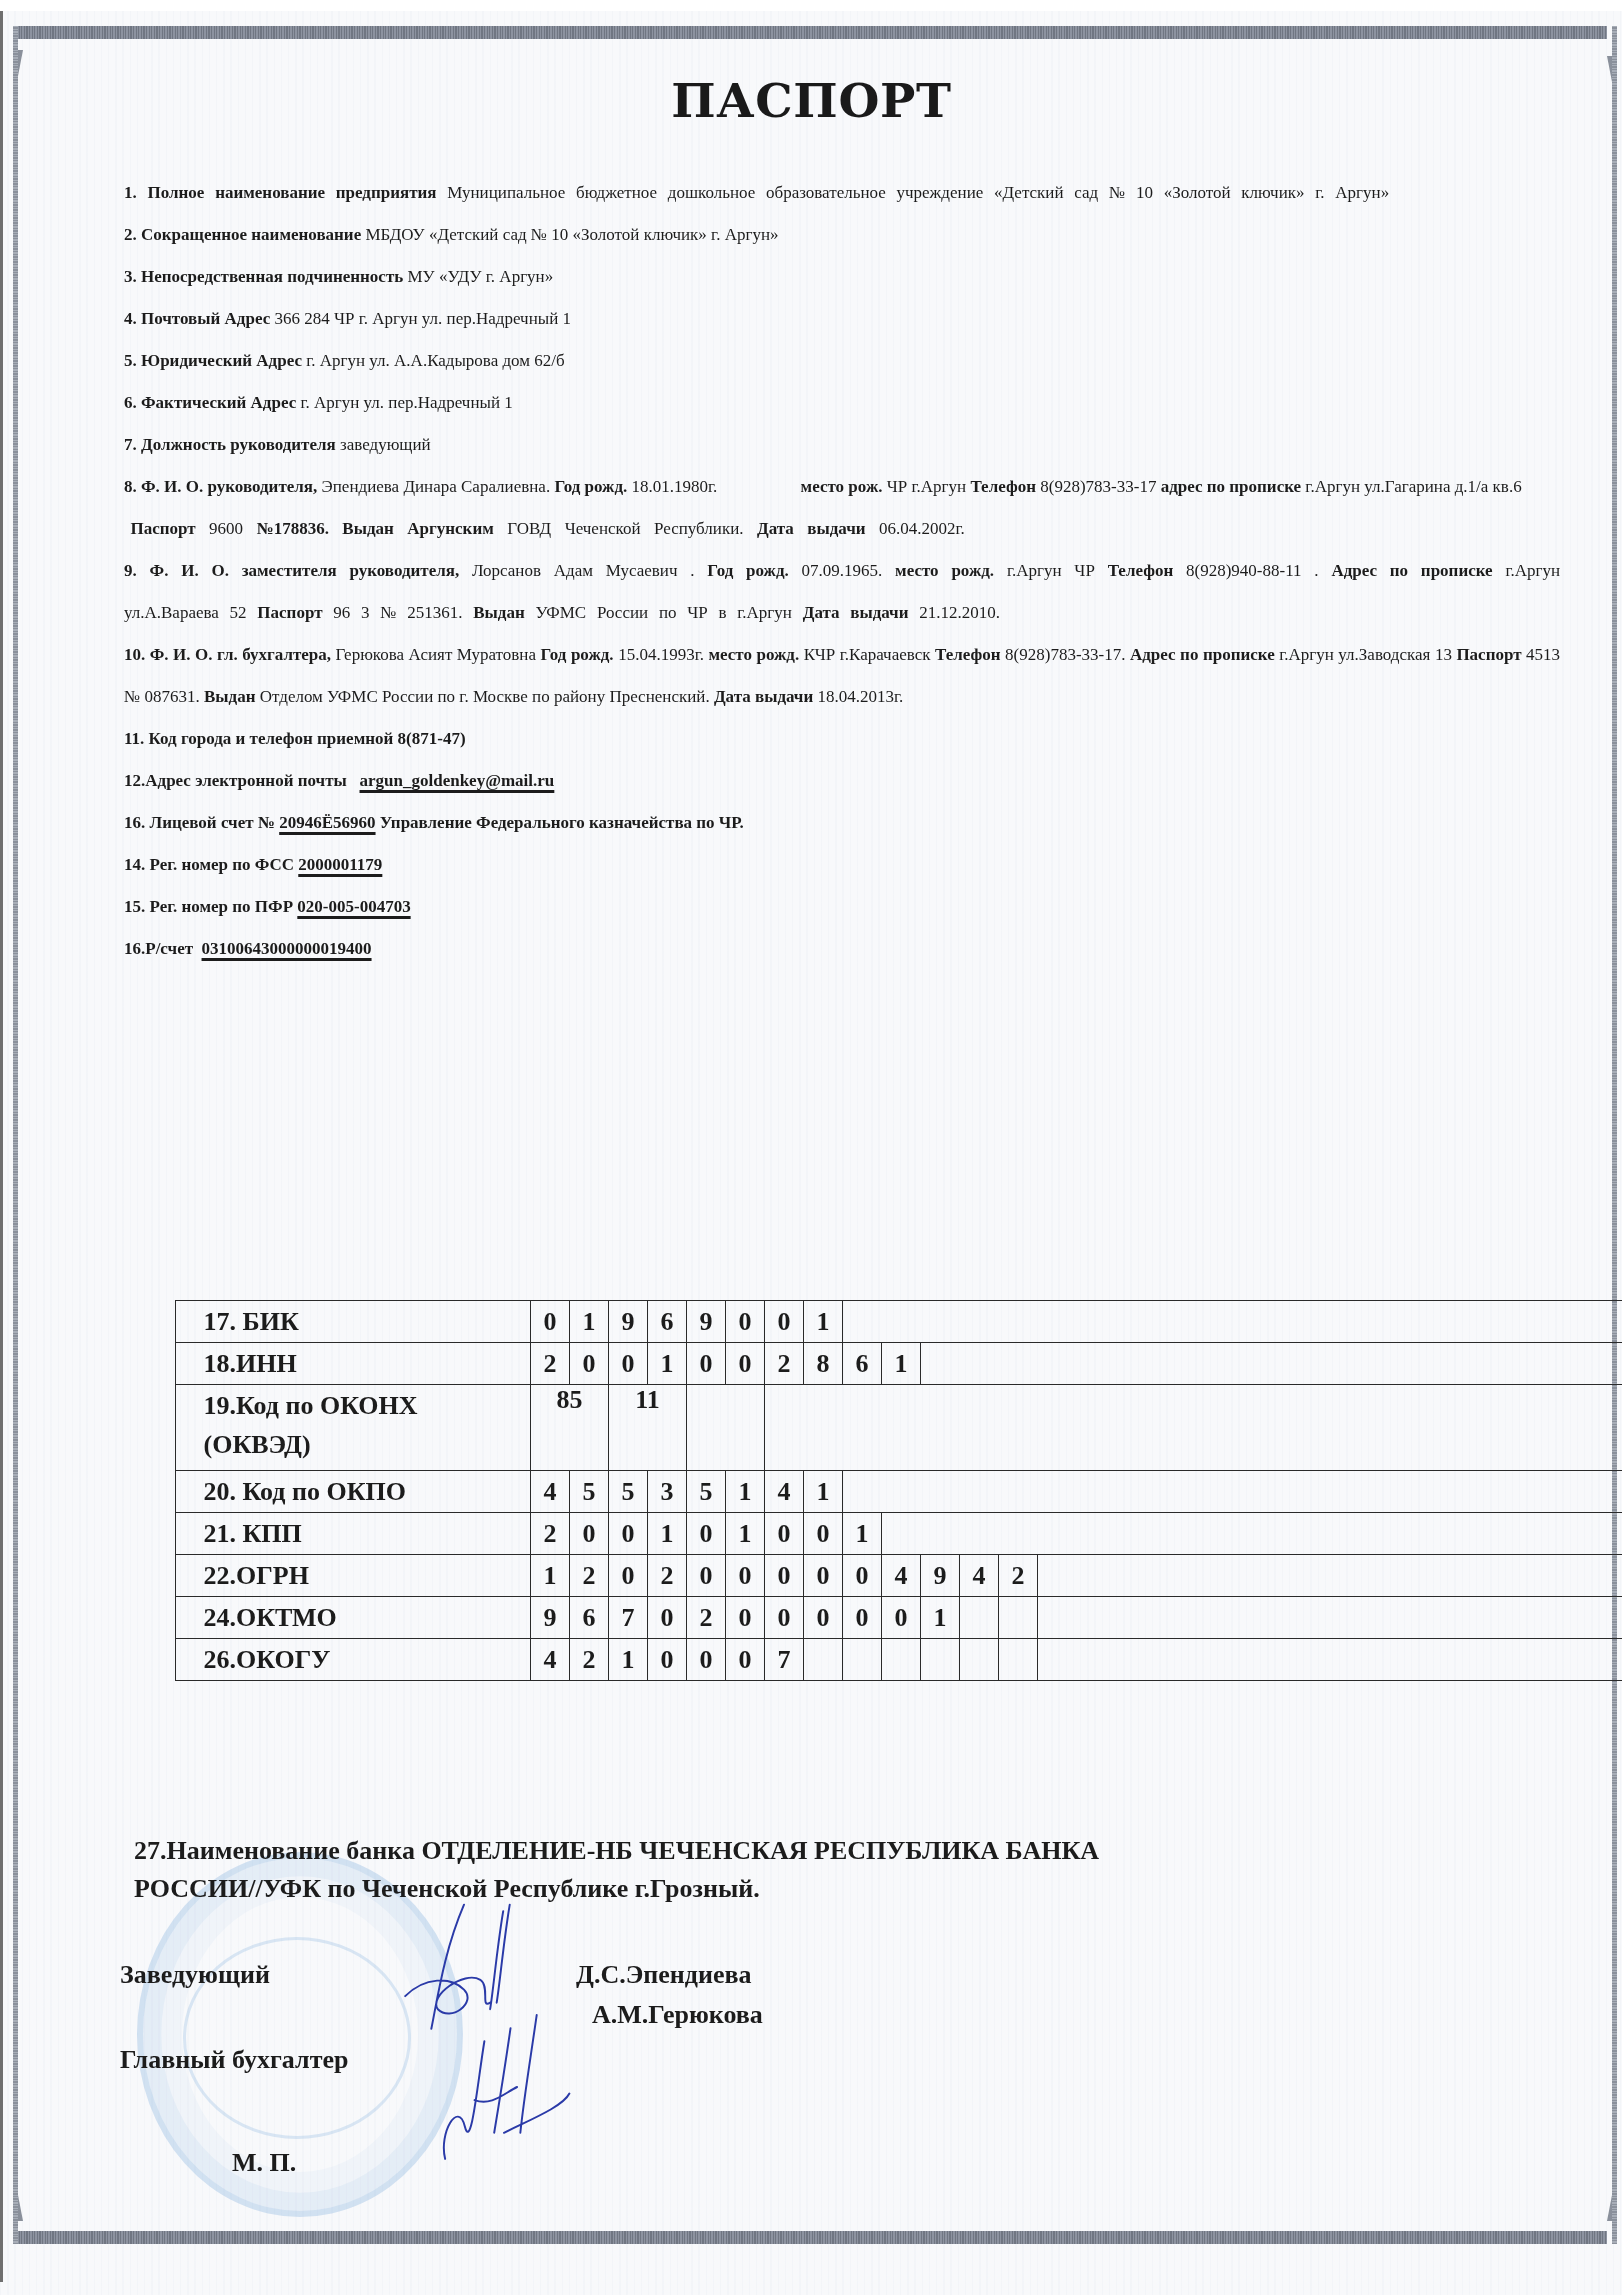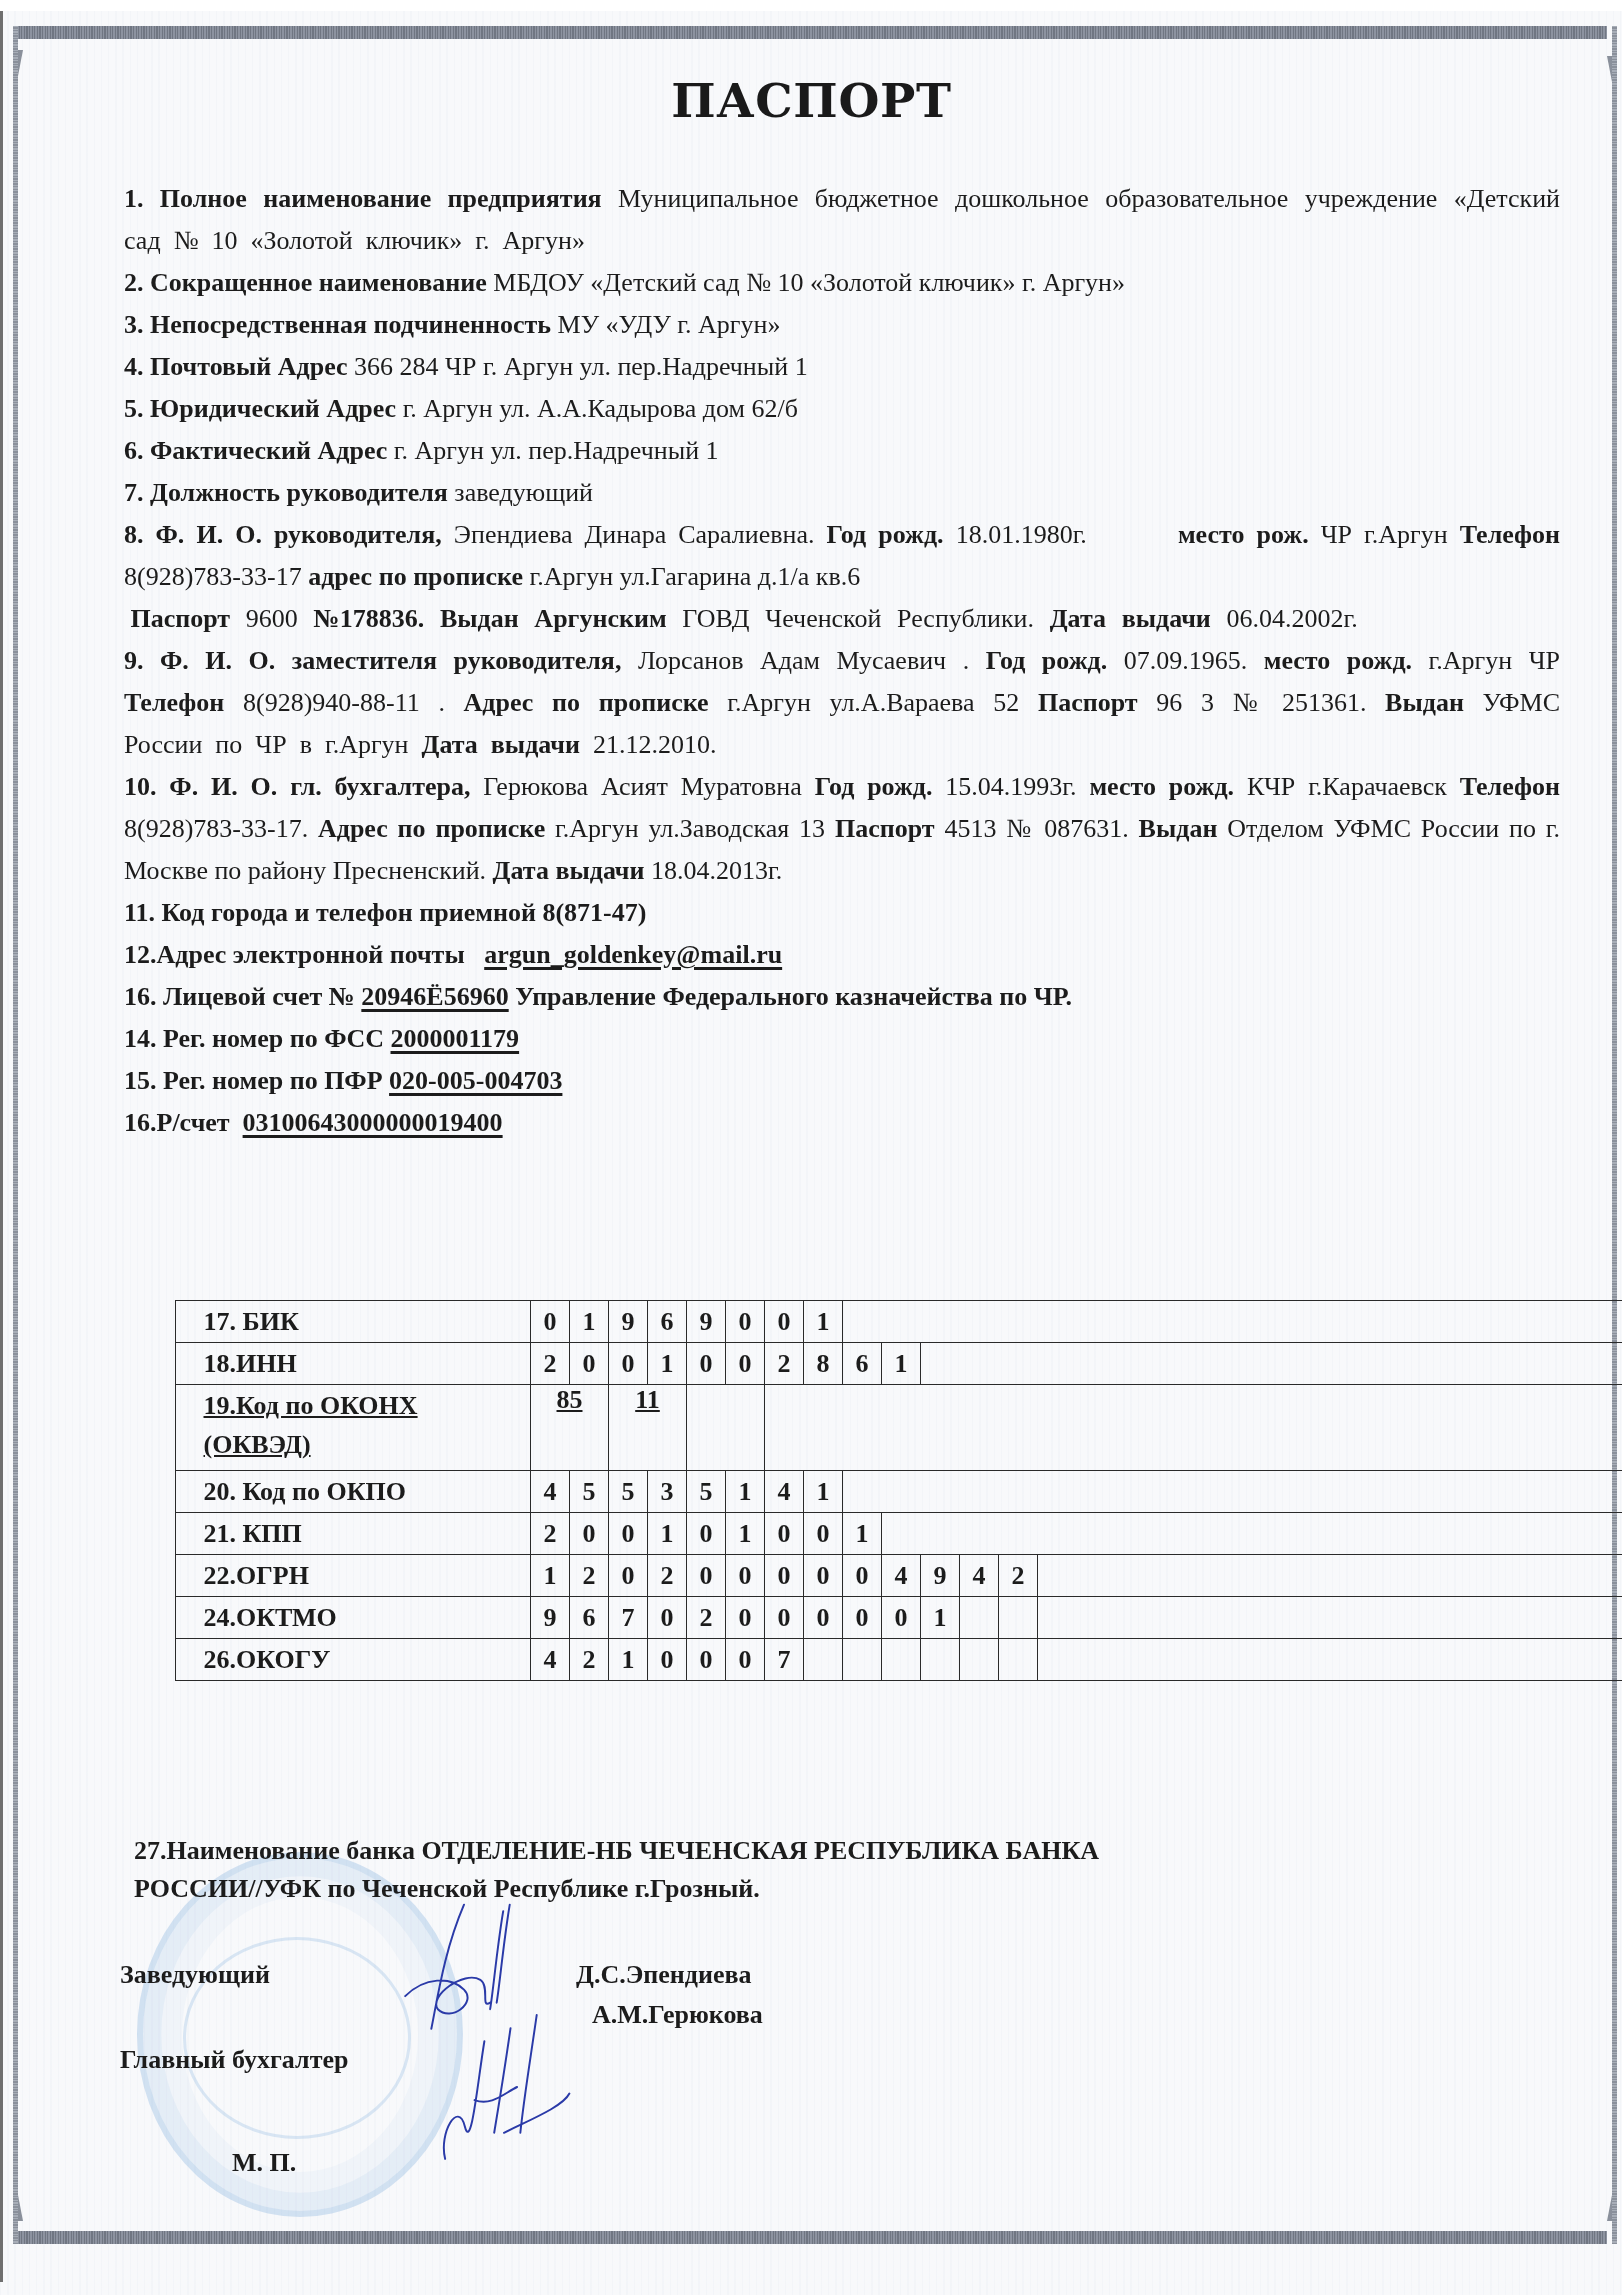--- a/index.html
+++ b/index.html
@@ -30,41 +30,41 @@
   .frame-corner.tr { left: 1607px; top: 56px; border-right: 5.2px solid #8a909b; border-bottom: 26px solid transparent; }
   .frame-corner.bl { left: 18.3px; top: 2195px; border-left: 5.2px solid #8a909b; border-top: 26px solid transparent; }
   .frame-corner.br { left: 1607px; top: 2195px; border-right: 5.2px solid #8a909b; border-top: 26px solid transparent; }
 
   .title {
     position: absolute; left: 0; width: 1623px; top: 73px; text-align: center;
     font-family: "DejaVu Serif", serif; font-weight: bold; font-size: 47px;
     letter-spacing: 0.7px; color: #1a1a1a;
   }
   .body-text {
-    position: absolute; left: 124px; width: 1436px; top: 178px;
-    font-size: 26px; line-height: 42px; text-align: justify;
+    position: absolute; left: 124px; width: 1436px; top: 172px;
+    font-size: 17px; line-height: 42px; text-align: justify;
   }
   .body-text p { margin: 0; }
   .body-text b { font-weight: bold; }
   .u { text-decoration: underline; text-decoration-thickness: 2.6px; text-underline-offset: 3.9px; }
   .gap { display: inline-block; width: 79px; }
   .indent { display: inline-block; width: 6.5px; }
   .pass8 { word-spacing: 9.2px; }
   .spaced { word-spacing: 6.5px; }
 
   table.codes {
     position: absolute; left: 175px; top: 1300px; width: 1471px;
     border-collapse: collapse; table-layout: fixed;
     font-size: 26px; font-weight: bold;
   }
   table.codes td {
     border: 1.3px solid #2a2a2a; height: 41px; padding: 0; text-align: center; vertical-align: middle;
   }
   table.codes td.label { text-align: left; padding-left: 27.5px; width: 327px; line-height: 39px; }
-  table.codes tr.tall td { height: 84px; vertical-align: top; text-decoration: underline; }
+  table.codes tr.tall td { height: 84px; vertical-align: top; }
   table.codes tr.tall td.label { padding-top: 1.3px; }
   table.codes tr.tall td.okonh { padding-top: 0; }
   table.codes td.empty-rest { border-left: 1.3px solid #2a2a2a; }
 
   .bank {
     position: absolute; left: 134px; top: 1832px; width: 1243px;
     font-size: 26px; font-weight: bold; line-height: 38px;
   }
   .sig-label { position: absolute; font-size: 26px; font-weight: bold; }
   .stamp {

